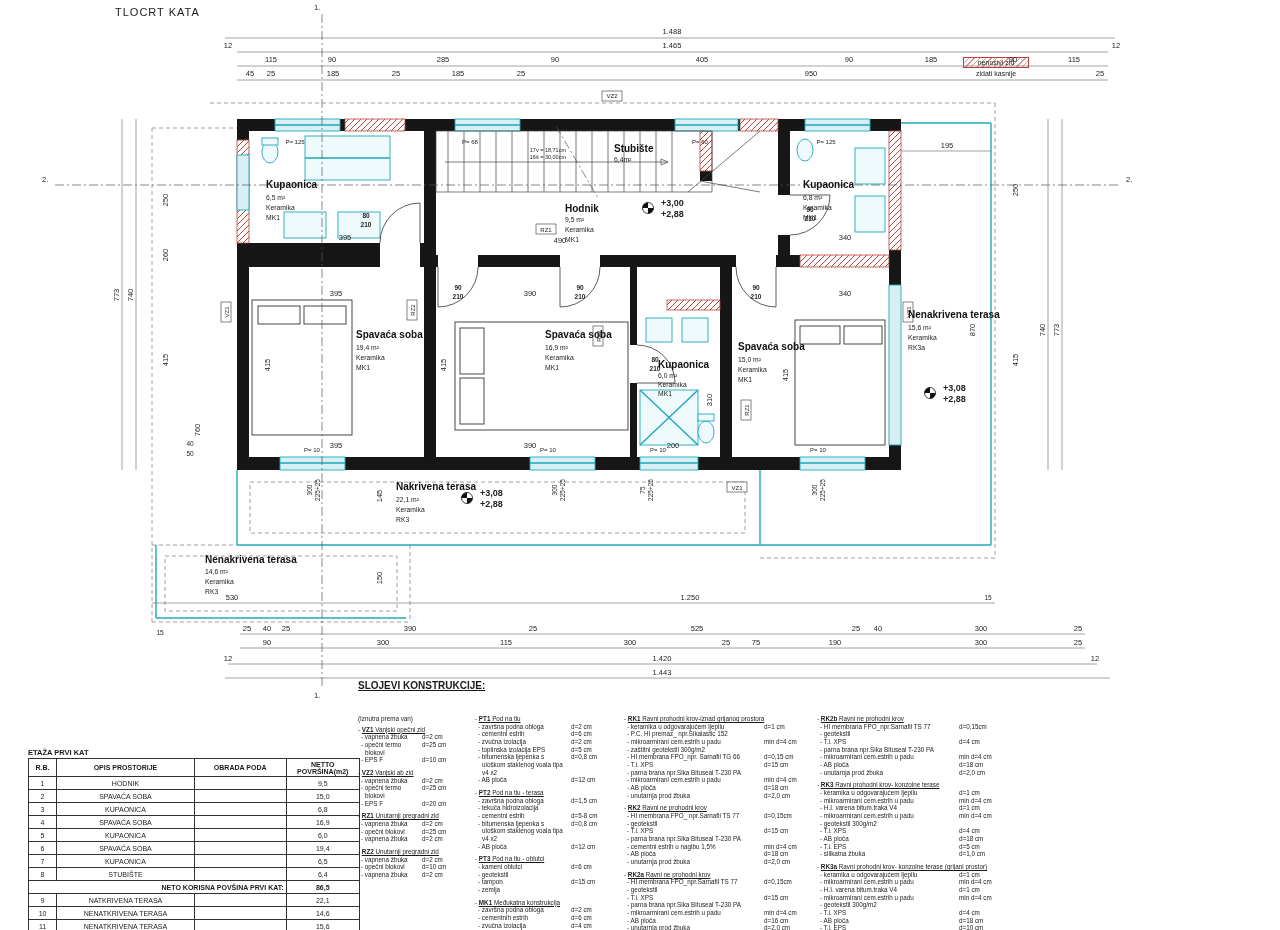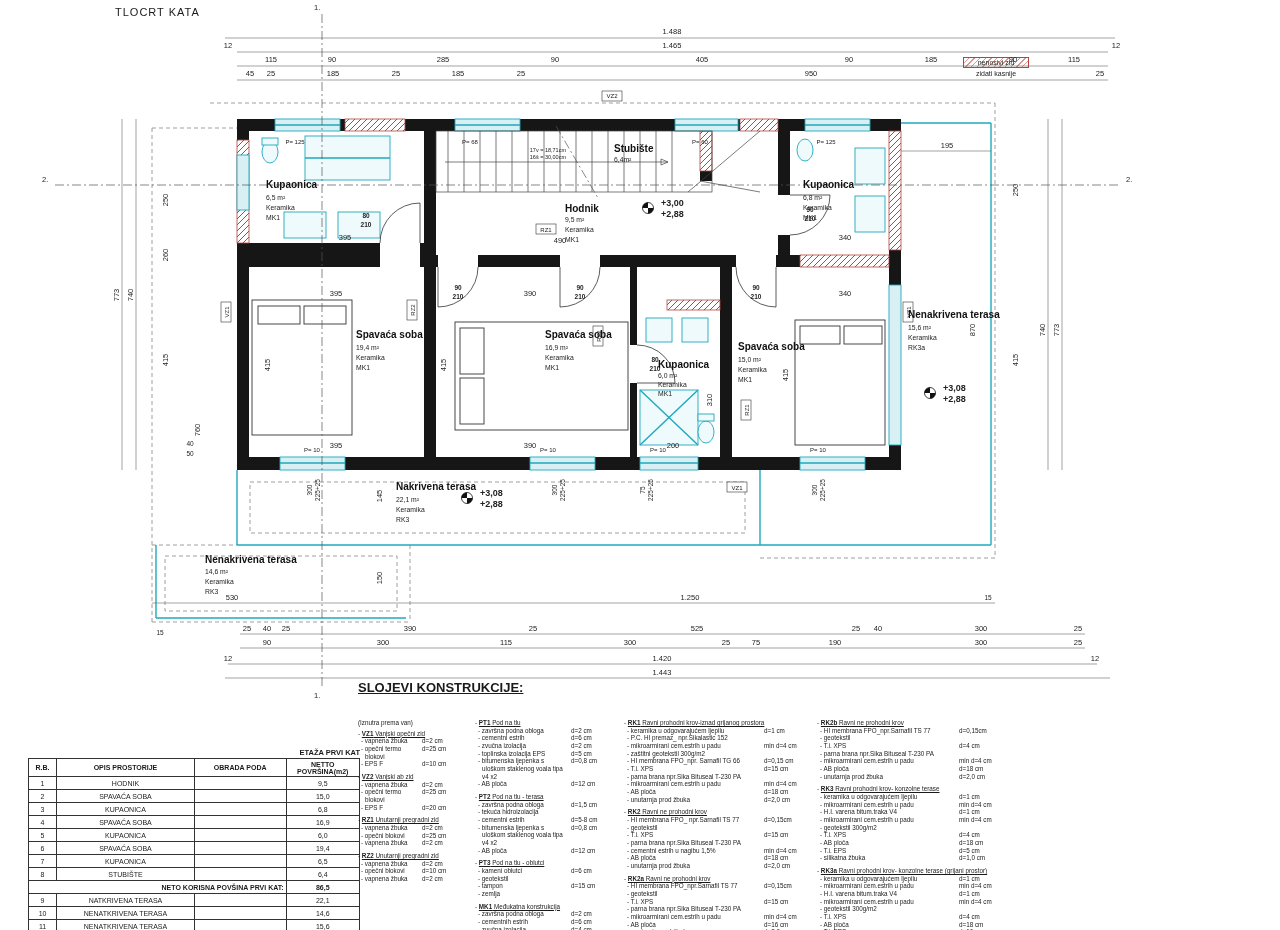--- a/index.html
+++ b/index.html
@@ -27,29 +27,29 @@
   .dashdot{stroke:#555;stroke-width:0.7;fill:none;stroke-dasharray:9 3 2 3;}
   .teal{stroke:#1fa8bc;stroke-width:1.4;fill:none;}
   .glass{fill:#d8f0f4;stroke:#1fa8bc;stroke-width:0.9;}
   .fixt{fill:#eefafc;stroke:#1fa8bc;stroke-width:0.9;}
   .furn{fill:#fff;stroke:#333;stroke-width:0.9;}
   .door{stroke:#333;stroke-width:0.8;fill:none;}
   .hatchw{fill:url(#redhatch);stroke:#b5443c;stroke-width:0.8;}
   .tagbox{fill:#fff;stroke:#333;stroke-width:0.6;}
   
   #area-table{left:28px;top:748px;width:332px;font-size:7px;}
-  #area-table .ttitle{text-align:right;font-weight:bold;font-size:7.5px;margin-bottom:1px;}
+  #area-table .ttitle{text-align:left;font-weight:bold;font-size:7.5px;margin-bottom:1px;}
   table{border-collapse:collapse;width:100%;}
   .atable td,.atable th{border:0.7px solid #333;padding:1.5px 2px;text-align:center;height:9px;}
   .atable th{font-weight:bold;}
   .atable .sub td{font-weight:bold;text-align:right;}
   .atable .sub td:last-child{text-align:center;}
   
   #layers{left:358px;top:680px;width:650px;}
-  #layers .lheading{font-size:13px;font-weight:bold;text-decoration:underline;margin-bottom:24px;}
+  #layers .lheading{font-size:10px;font-weight:bold;text-decoration:underline;margin-bottom:24px;}
   #layers .cols{display:flex;gap:13px;align-items:flex-start;}
   .lcol{font-size:6.3px;line-height:1.22;}
   .lcol0{width:104px;} .lcol1{width:136px;} .lcol2{width:180px;} .lcol3{width:182px;}
   .lnote{margin-bottom:3px;}
   .lblock{margin-bottom:5px;}
   .lbtitle{white-space:nowrap;}
   .lcode{font-weight:bold;text-decoration:underline;}
   .lbname{text-decoration:underline;}
   .litem{display:flex;}
   .litxt{flex:1;padding-left:7px;text-indent:-4px;}

